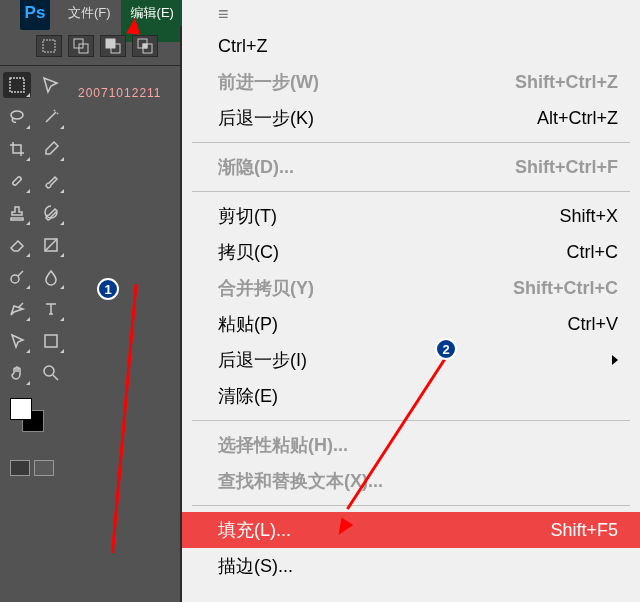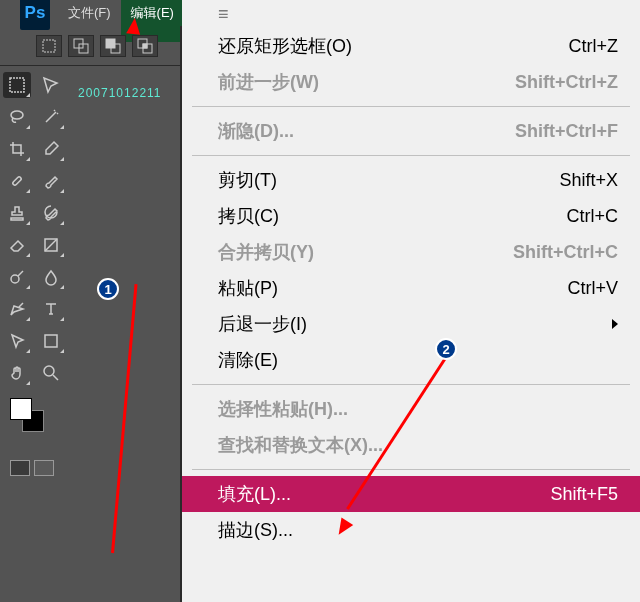--- a/index.html
+++ b/index.html
@@ -103,21 +103,21 @@
   display: flex;
   gap: 4px;
   padding-left: 6px;
 }
 .mini { width: 20px; height: 16px; border: 1px solid #999; }
 .mini.a { background: #3a3a3a; }
 .mini.b { background: #5a5a5a; }
 .doc-tab {
   position: absolute;
   left: 78px; top: 86px;
-  color: #5eead4;
+  color: #fca5a5;
   font-size: 12px;
   letter-spacing: 1px;
 }
 .separator-vert {
   position: absolute;
   left: 180px; top: 26px;
   width: 2px;
   height: 576px;
   background: #2a2a2a;
 }
@@ -139,21 +139,21 @@
   color: #7a7a7a;
 }
 .dd-item, .dd-sub {
   height: 36px;
   display: flex;
   align-items: center;
   padding: 0 22px 0 36px;
   justify-content: space-between;
 }
 .dd-item.disabled { color: #9a9a9a; font-weight: bold; }
-.dd-item.selected { background: #be185d; color: #fff; }
+.dd-item.selected { background: #ef4444; color: #fff; }
 .dd-item.selected .shortcut { color: #fff; }
 .shortcut { color: #000; font-size: 18px; }
 .dd-item.disabled .shortcut { color: #9a9a9a; }
 .dd-sep {
   height: 1px;
   background: #c0c0c0;
   margin: 6px 10px;
 }
 .sub-arrow {
   width: 0; height: 0;
@@ -359,27 +359,30 @@
   </div>
 </div>
 
 <div class="doc-tab">20071012211</div>
 <div class="separator-vert"></div>
 
 <div class="dropdown">
   <div class="dd-head">≡</div>
 
   <div class="dd-item">
-    <span>还原矩形选框(O)</span>
     <span class="shortcut">Ctrl+Z</span>
   </div>
   <div class="dd-item disabled">
     <span>前进一步(W)</span>
     <span class="shortcut">Shift+Ctrl+Z</span>
   </div>
+  <div class="dd-item">
+    <span>后退一步(K)</span>
+    <span class="shortcut">Alt+Ctrl+Z</span>
+  </div>
   <div class="dd-sep"></div>
 
   <div class="dd-item disabled">
     <span>渐隐(D)...</span>
     <span class="shortcut">Shift+Ctrl+F</span>
   </div>
   <div class="dd-sep"></div>
 
   <div class="dd-item">
     <span>剪切(T)</span>

